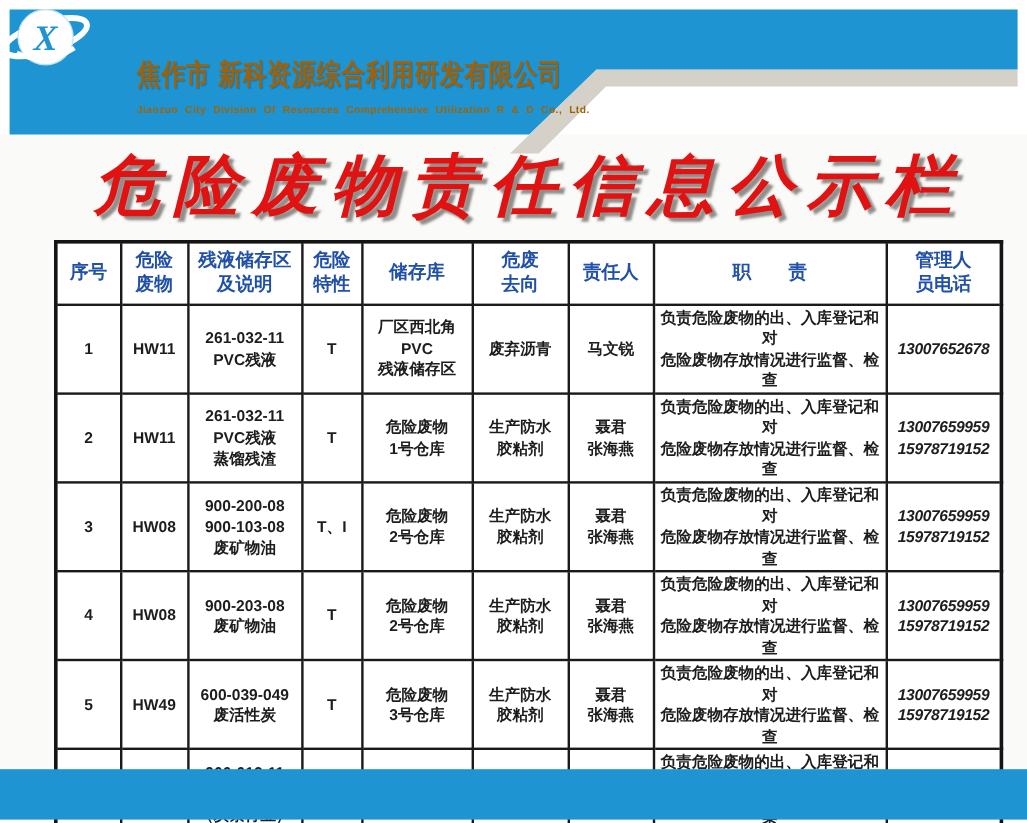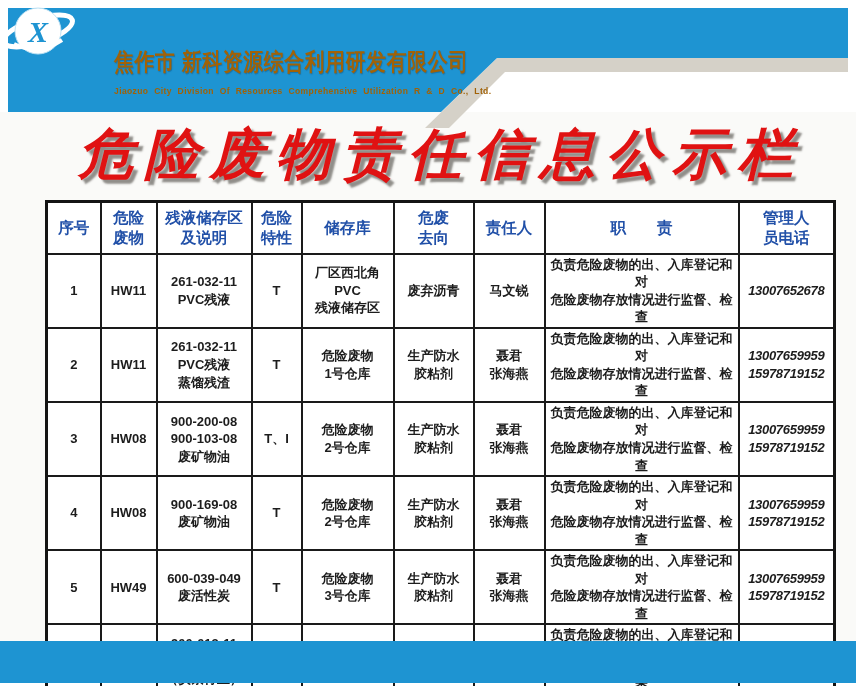--- a/index.html
+++ b/index.html
@@ -181,21 +181,21 @@
         <td class="c-person">聂君
 张海燕</td>
         <td class="c-duty">负责危险废物的出、入库登记和对
 危险废物存放情况进行监督、检查</td>
         <td class="c-phone">13007659959
 15978719152</td>
       </tr>
       <tr>
         <td class="c-no">4</td>
         <td class="c-waste">HW08</td>
-        <td class="c-code">900-169-08
+        <td class="c-code">900-203-08
 废矿物油</td>
         <td class="c-trait">T</td>
         <td class="c-storage">危险废物
 2号仓库</td>
         <td class="c-dest">生产防水
 胶粘剂</td>
         <td class="c-person">聂君
 张海燕</td>
         <td class="c-duty">负责危险废物的出、入库登记和对
 危险废物存放情况进行监督、检查</td>

